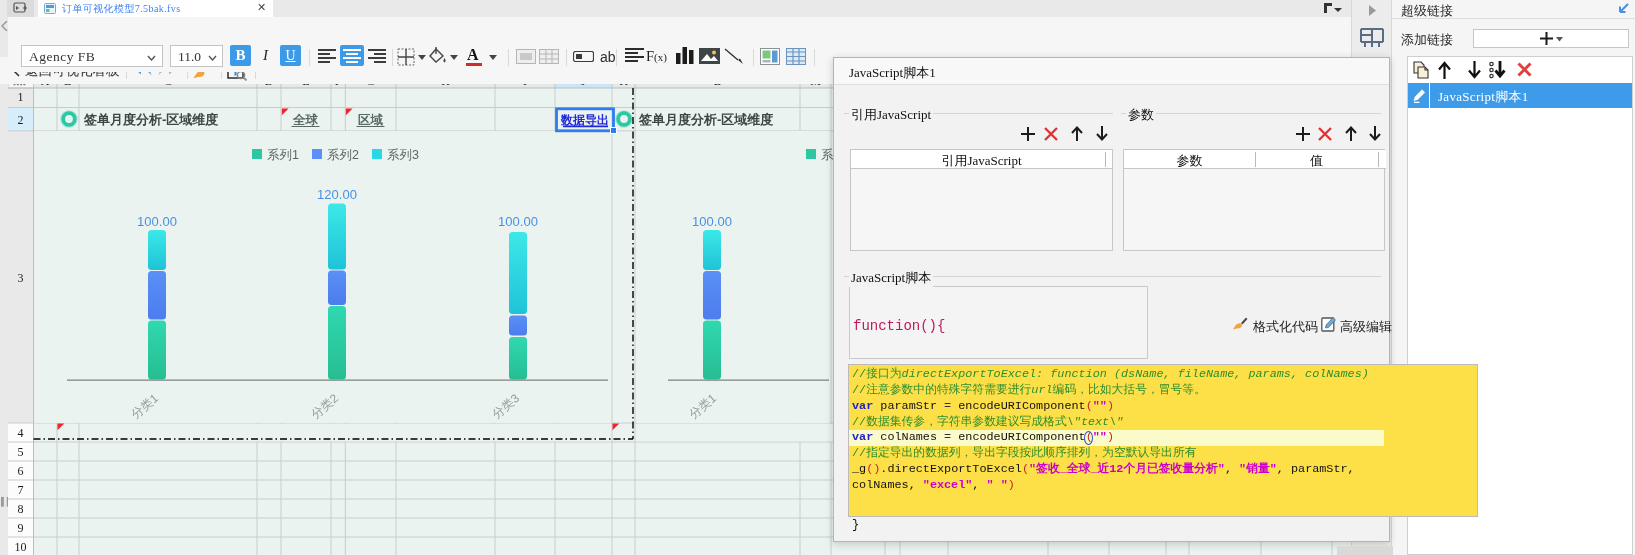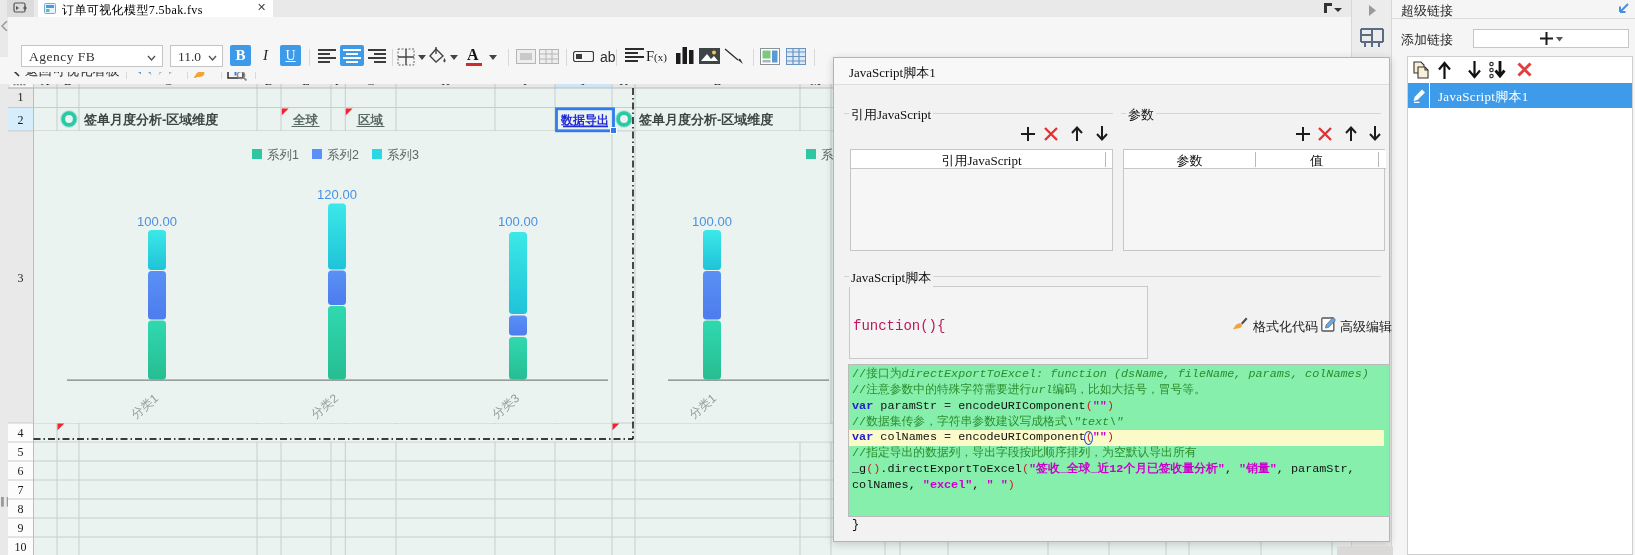--- a/index.html
+++ b/index.html
@@ -223,21 +223,21 @@
           <rect x="1" y="1" width="11" height="9" rx="1.5" fill="none" stroke="#555" stroke-width="1.2"></rect>
           <path d="M10,6 h4 M12,4 v4" stroke="#555" stroke-width="1.2"></path>
           <path d="M3,4 l3,2 -3,2" fill="#555"></path>
         </svg></div>
 <div class="abs" style="left:38px;top:0;width:235px;height:17px;background:#ffffff">
         <svg width="12" height="11" style="position:absolute;left:6px;top:3px" viewBox="0 0 12 11">
           <rect x="0.5" y="0.5" width="11" height="10" rx="1" fill="#e8f2fb" stroke="#7aa8d8"></rect>
           <rect x="2" y="2" width="8" height="3" fill="#4b9be0"></rect>
           <rect x="2" y="6" width="3.5" height="3" fill="#66c28a"></rect>
         </svg>
-        <span style="position:absolute;left:24px;top:1.5px;font-family:'Liberation Serif',serif;font-size:12px;color:#000000;letter-spacing:0.4px">订单可视化模型7.5bak.fvs</span>
+        <span style="position:absolute;left:24px;top:1.5px;font-family:'Liberation Serif',serif;font-size:10px;color:#3b82f6;letter-spacing:0.4px">订单可视化模型7.5bak.fvs</span>
         <span style="position:absolute;left:219px;top:1px;color:#444;font-size:11px">✕</span>
       </div>
 <svg class="abs" style="left:1322px;top:1px" width="22" height="14" viewBox="0 0 22 14">
         <path d="M2,2 h8 v3 h-5 v7 h-3 z" fill="#333"></path>
         <path d="M12,7 l4,4 4,-4 z" fill="#333"></path>
       </svg>
 </div>
 <div id="tb2">
 <svg class="abs" style="left:11px;top:6px" width="10" height="14" viewBox="0 0 10 14">
         <path d="M8,1 L2,7 8,13" fill="none" stroke="#333" stroke-width="1.6"></path>
@@ -478,21 +478,21 @@
 <svg class="abs" style="left:398px;top:258px" width="17" height="17" viewBox="0 0 17 17">
         <path d="M9,7 L14,1.5 L15.5,3 L10.5,8.5 z" fill="#4a4a4a"></path>
         <path d="M3,10 q2.5,-3.5 6,-2.5 l1,1.2 q0,4 -5.5,3.8 q-2.5,1.2 -3.5,0.4 q1.2,-0.8 2,-2.9" fill="#f2a33c"></path>
       </svg>
 <span class="abs" style="left:419px;top:260px;font-size:13px;color:#222">格式化代码</span>
 <svg class="abs" style="left:487px;top:258px" width="16" height="16" viewBox="0 0 16 16">
         <rect x="0.8" y="2" width="12" height="13" rx="1" fill="#fff" stroke="#555" stroke-width="1.3"></rect>
         <path d="M5,9 L12,1.5 L14.5,4 L7.5,11.5 L4.5,12 z" fill="#6ba8e0" stroke="#456" stroke-width="0.6"></path>
       </svg>
 <span class="abs" style="left:506px;top:260px;font-size:13px;color:#222">高级编辑</span>
-<div class="abs" style="left:14px;top:306px;width:542px;height:153px;background:#86efac;border:1px solid #bbbbbb;overflow:hidden">
+<div class="abs" style="left:14px;top:306px;width:630px;height:153px;background:#fde047;border:1px solid #bbbbbb;overflow:hidden">
 <div class="abs" style="left:0;top:64.9px;width:535px;height:15.9px;background:#fbfac9"></div>
 <div id="code">
           <div class="cl"><span class="cm">//接口为<i>directExportToExcel: function (dsName, fileName, params, colNames)</i></span></div>
           <div class="cl"><span class="cm">//注意参数中的特殊字符需要进行<i>url</i>编码，比如大括号，冒号等。</span></div>
           <div class="cl"><span class="kw">var</span> paramStr <span class="op">=</span> encodeURIComponent<span class="par">(</span><span class="str">""</span><span class="par">)</span></div>
           <div class="cl"><span class="cm">//数据集传参，字符串参数建议写成格式<i>\"text\"</i></span></div>
           <div class="cl"><span class="kw">var</span> colNames <span class="op">=</span> encodeURIComponent<span class="par" id="hlparen">(</span><span class="str">""</span><span class="par">)</span></div>
           <div class="cl"><span class="cm">//指定导出的数据列，导出字段按此顺序排列，为空默认导出所有</span></div>
           <div class="cl">_g<span class="par">()</span>.directExportToExcel<span class="par">(</span><span class="str">"签收_全球_近12个月已签收量分析"</span>, <span class="str">"销量"</span>, paramStr,</div>
           <div class="cl">colNames, <span class="str">"excel"</span>, <span class="str">" "</span><span class="par">)</span></div>

